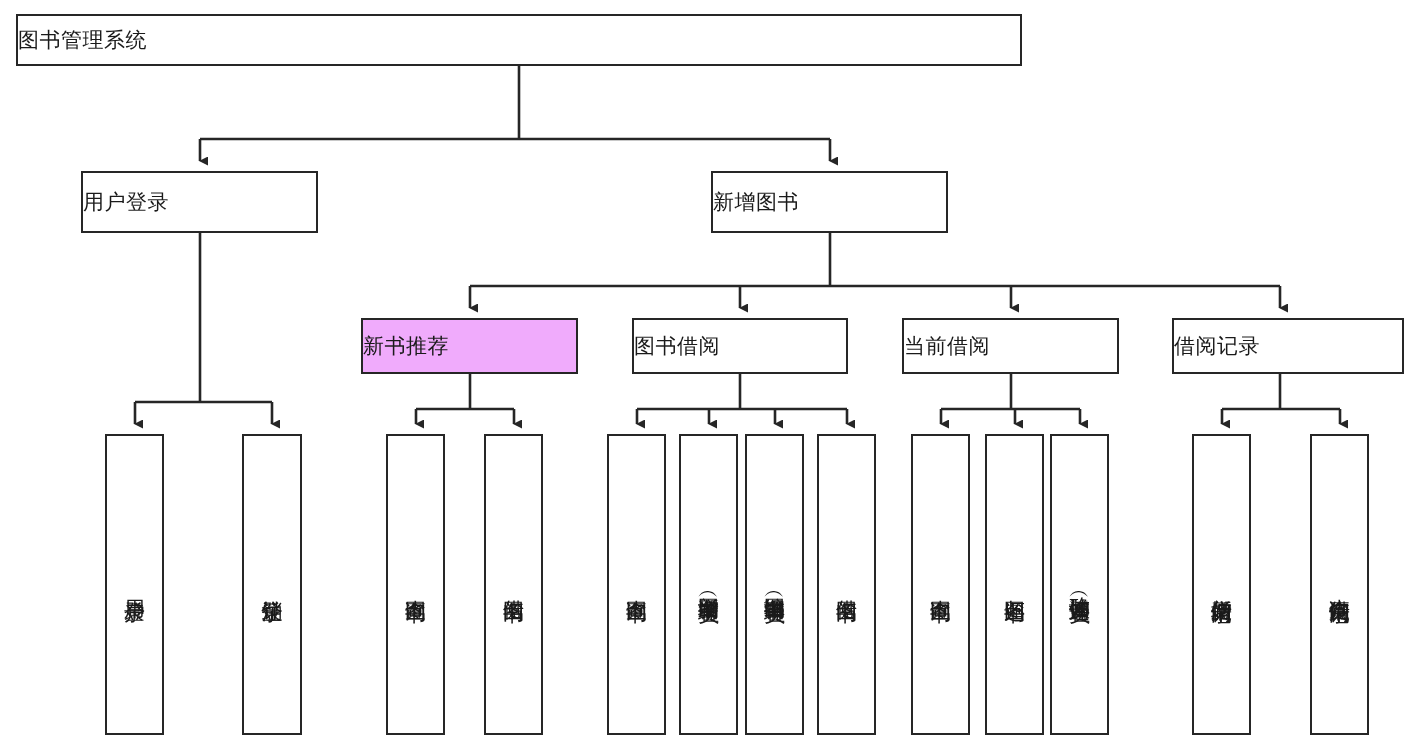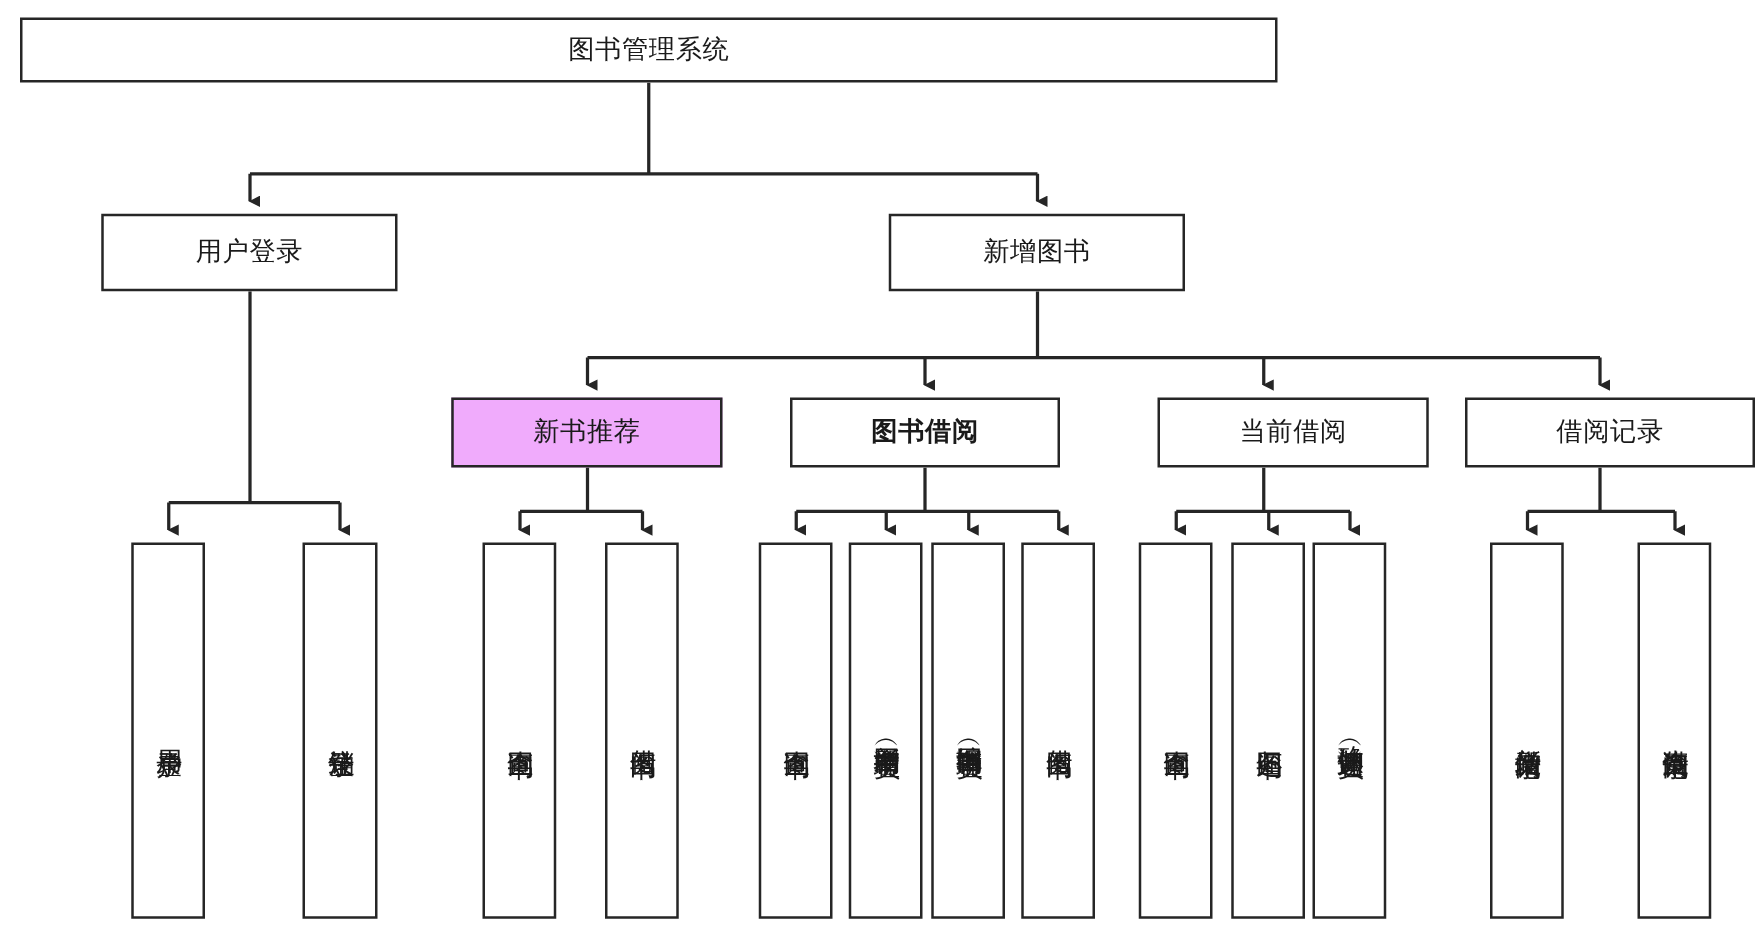--- a/index.html
+++ b/index.html
@@ -26,21 +26,21 @@
     height: 747px;
     pointer-events: none;
   }
   .node {
     position: absolute;
     box-sizing: border-box;
     background: #ffffff;
     border: 2px solid #262626;
     display: flex;
     align-items: center;
-    justify-content: center;
+    justify-content: flex-start;
     color: #1a1a1a;
   }
   .node.horizontal {
     font-size: 21px;
     line-height: 1.2;
     letter-spacing: 0.5px;
   }
   .node.vertical {
     writing-mode: vertical-rl;
     text-orientation: upright;
@@ -123,24 +123,24 @@
       </div>
       <div class="node horizontal" id="node-user-login" style="left: 81px; top: 171px; width: 237px; height: 62px; border-color: rgb(38, 38, 38); background: rgb(255, 255, 255); color: rgb(26, 26, 26);">
         <span class="node-text">用户登录</span>
       </div>
       <div class="node horizontal" id="node-book-manage" style="left: 711px; top: 171px; width: 237px; height: 62px; border-color: rgb(38, 38, 38); background: rgb(255, 255, 255); color: rgb(26, 26, 26);">
         <span class="node-text">新增图书</span>
       </div>
       <div class="node horizontal" id="node-new-book-recommend" style="left: 361px; top: 318px; width: 217px; height: 56px; border-color: rgb(38, 38, 38); background: #f0abfc; color: rgb(26, 26, 26);">
         <span class="node-text">新书推荐</span>
       </div>
-      <div class="node horizontal" id="node-book-borrow" style="left: 632px; top: 318px; width: 216px; height: 56px; border-color: rgb(38, 38, 38); background: rgb(255, 255, 255); color: rgb(26, 26, 26); font-weight: bold;">
+      <div class="node horizontal" id="node-book-borrow" style="left: 632px; top: 318px; width: 216px; height: 56px; border-color: rgb(38, 38, 38); background: rgb(255, 255, 255); color: rgb(26, 26, 26);">
         <span class="node-text">图书借阅</span>
       </div>
-      <div class="node horizontal" id="node-current-borrow" style="left: 902px; top: 318px; width: 217px; height: 56px; border-color: rgb(38, 38, 38); background: rgb(255, 255, 255); color: rgb(26, 26, 26); margin-left: 24px;">
+      <div class="node horizontal" id="node-current-borrow" style="left: 902px; top: 318px; width: 217px; height: 56px; border-color: rgb(38, 38, 38); background: rgb(255, 255, 255); color: rgb(26, 26, 26);">
         <span class="node-text">当前借阅</span>
       </div>
       <div class="node horizontal" id="node-borrow-record" style="left: 1172px; top: 318px; width: 232px; height: 56px; border-color: rgb(38, 38, 38); background: rgb(255, 255, 255); color: rgb(26, 26, 26);">
         <span class="node-text">借阅记录</span>
       </div>
       <div class="node vertical" id="node-leaf-user-login" style="left: 105px; top: 434px; width: 59px; height: 301px; border-color: rgb(38, 38, 38); background: rgb(255, 255, 255); color: rgb(26, 26, 26);">
         <span class="node-text">用户登录</span>
       </div>
       <div class="node vertical" id="node-leaf-logout" style="left: 242px; top: 434px; width: 60px; height: 301px; border-color: rgb(38, 38, 38); background: rgb(255, 255, 255); color: rgb(26, 26, 26);">
         <span class="node-text">注销登录</span>

